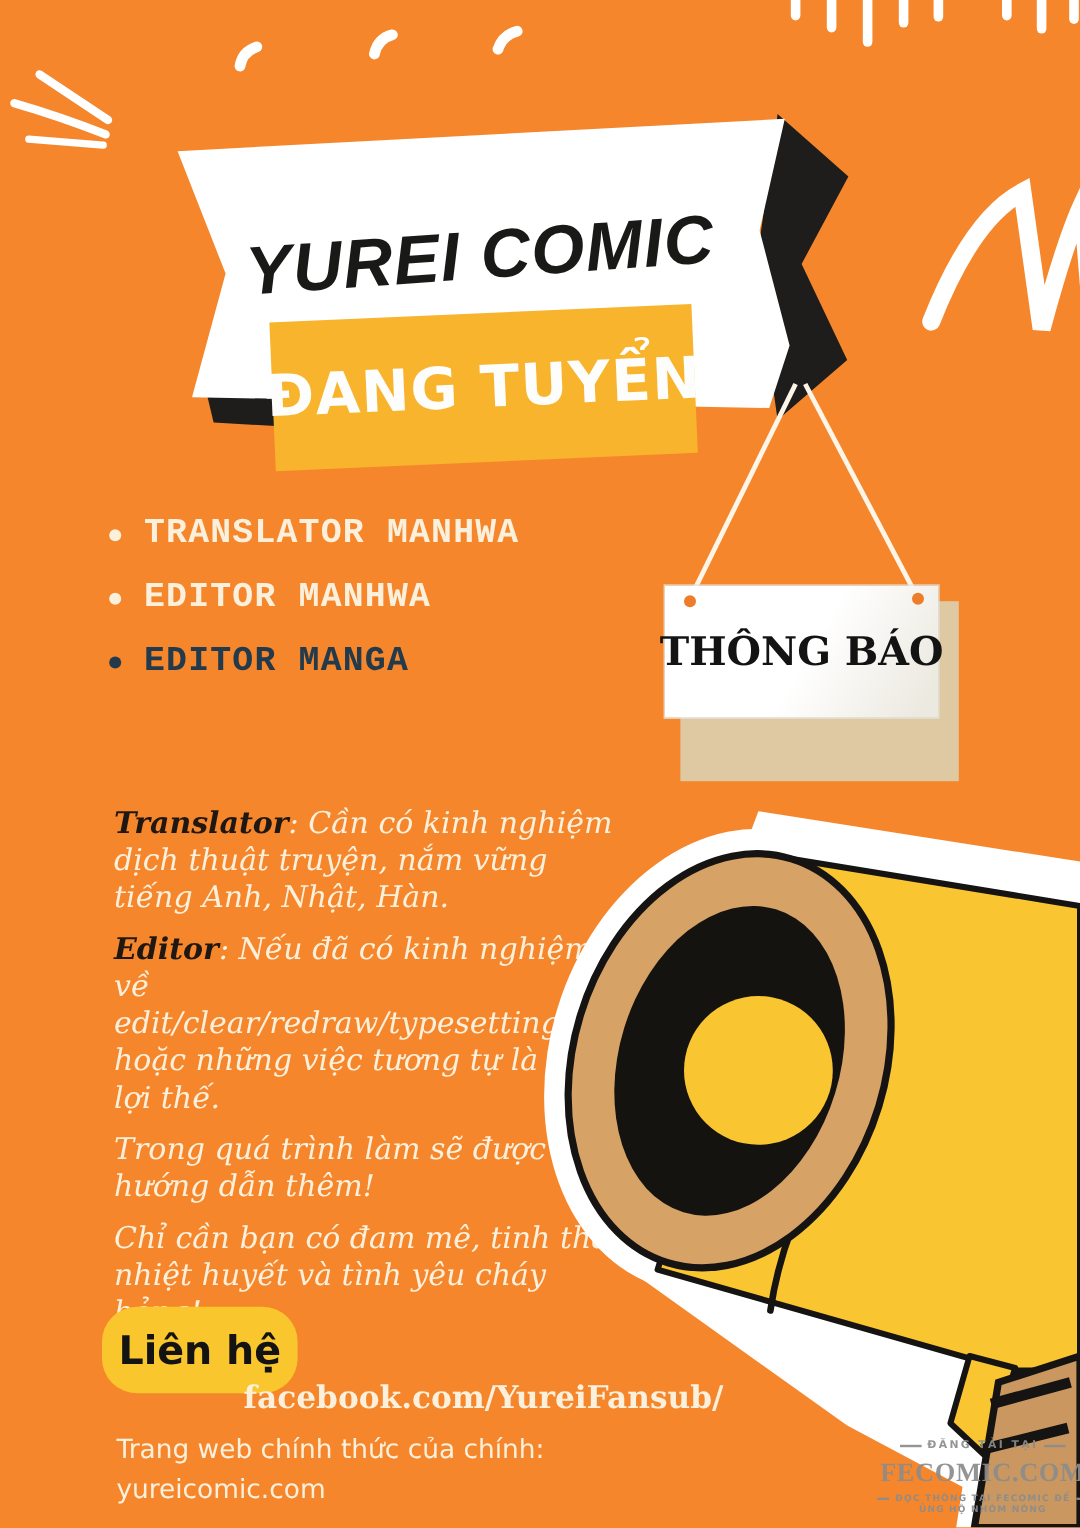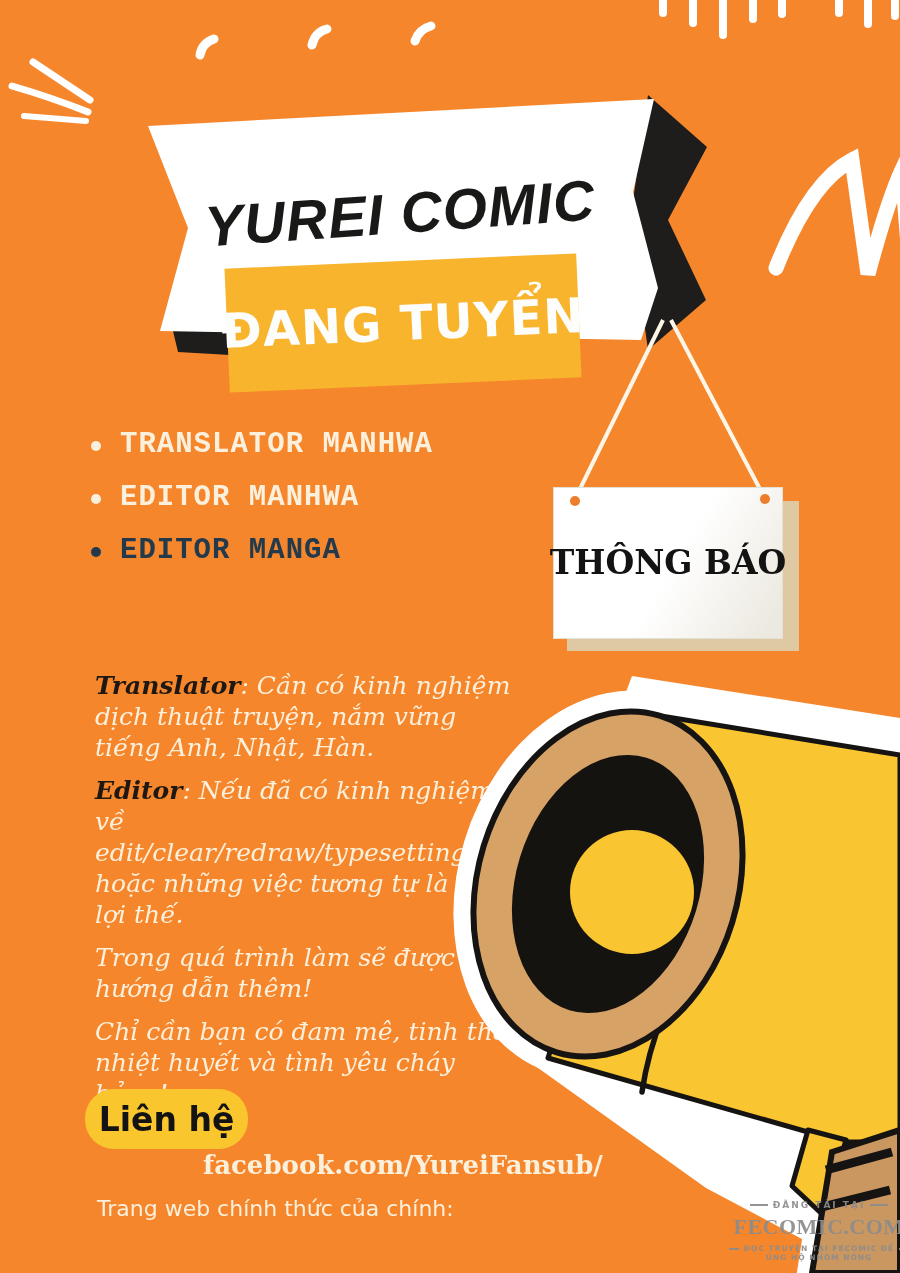--- a/index.html
+++ b/index.html
@@ -21,35 +21,35 @@
   
   #positions{left:86px;top:430px;z-index:2;list-style:none;margin:0;padding:0;}
   #positions li{position:relative;padding-left:34px;height:29px;margin-bottom:24px;
     font-family:Liberation Mono, monospace;font-weight:bold;font-size:29px;letter-spacing:1px;
     line-height:29px;white-space:nowrap;}
   #positions li .dot{position:absolute;left:5px;top:11px;width:10px;height:10px;
     border-radius:50%;background:currentColor;}
   .pos-cream{color:#FBF0DC;} .pos-navy{color:#223A4C;}
   
   #sign-shadow{left:567px;top:501px;width:232px;height:150px;background:#DEC9A2;z-index:2;}
-  #sign{left:553px;top:487px;width:230px;height:152px;z-index:2;
+  #sign{left:553px;top:487px;width:230px;height:112px;z-index:2;
     background:linear-gradient(300deg,#ECE9E0 6%,#FFFFFF 48%);
     border:1px solid #E3E0D6;box-sizing:border-box;
     display:flex;flex-direction:column;align-items:center;justify-content:center;}
   #sign .line{font-family:"DejaVu Serif",serif;font-weight:bold;font-size:33px;
     line-height:46px;color:#131313;white-space:nowrap;}
   .sign-dot{position:absolute;width:10px;height:10px;border-radius:50%;background:#ED7D2B;z-index:3;}
   #sign-dot-left{left:570px;top:496px;} #sign-dot-right{left:760px;top:494px;}
   
   #body-copy{left:95px;top:670px;width:430px;z-index:2;font-style:italic;}
   #body-copy p{margin:0 0 12px 0;font-family:"DejaVu Serif",serif;font-size:25px;
     line-height:31px;color:#FBF0DC;white-space:pre-line;}
   #body-copy .lead{font-weight:bold;color:#1F1812;}
   
-  #contact-btn{left:85px;top:1089px;width:163px;height:60px;border-radius:29px;
+  #contact-btn{left:85px;top:1089px;width:163px;height:72px;border-radius:29px;
     background:#FAC62E;z-index:2;display:flex;align-items:center;justify-content:center;
     border:none;cursor:pointer;}
   #contact-btn .t{font-weight:bold;font-size:33px;color:#131313;font-family:"DejaVu Sans",sans-serif;}
   #facebook-link{left:203px;top:1150px;z-index:2;font-family:"DejaVu Serif",serif;
     font-weight:bold;font-size:26px;color:#FBF0DC;white-space:nowrap;text-decoration:none;}
   #website{left:97px;top:1192px;z-index:2;font-size:22px;line-height:33px;color:#FBF0DC;}
   #website .url{cursor:pointer;}
   
   #megaphone-svg{left:440px;top:630px;z-index:3;}
   
@@ -141,20 +141,21 @@
 nhiệt huyết và tình yêu cháy
 bỏng!</p>
 </div>
 
 <button id="contact-btn" class="abs">
   <span class="t">Liên hệ</span>
 </button>
 <a id="facebook-link" class="abs">facebook.com/YureiFansub/</a>
 <div id="website" class="abs">
   <div>Trang web chính thức của chính:</div>
+  <div class="url">yureicomic.com</div>
 </div>
 
 <svg id="megaphone-svg" class="abs" width="460" height="643" viewBox="0 0 460 643">
   <defs>
     <clipPath id="bellClip">
       <ellipse cx="168" cy="254" rx="92" ry="132" transform="rotate(17 168 254)"></ellipse>
     </clipPath>
   </defs>
   <g>
     <polygon fill="#FFFFFF" points="192,46 460,88 460,540 410,545 390,624 266,558 56,408"></polygon>
@@ -184,19 +185,19 @@
     <svg width="12" height="34" viewBox="0 0 12 34">
       <path d="M8,1 C2,6 11,10 6,15 C1,19 11,23 6,28 C3,31 8,33 5,34" stroke="currentColor" stroke-width="1.6" fill="none"></path>
     </svg>
     <span class="brand">FECOMIC.COM</span>
     <svg width="12" height="34" viewBox="0 0 12 34">
       <path d="M4,1 C10,6 1,10 6,15 C11,19 1,23 6,28 C9,31 4,33 7,34" stroke="currentColor" stroke-width="1.6" fill="none"></path>
     </svg>
   </div>
   <div class="row">
     <span class="wline" style="width:10px"></span>
-    <span class="s2">ĐỌC TRUYỆN TẠI FECOMIC ĐỂ</span>
+    <span class="s2">ĐỌC THÔNG TẠI FECOMIC ĐỂ</span>
     <span class="wline" style="width:10px"></span>
   </div>
   <div class="row">
     <span class="s2">ỦNG HỘ NHÓM NÓNG</span>
   </div>
 </div>
 
 </body></html>

